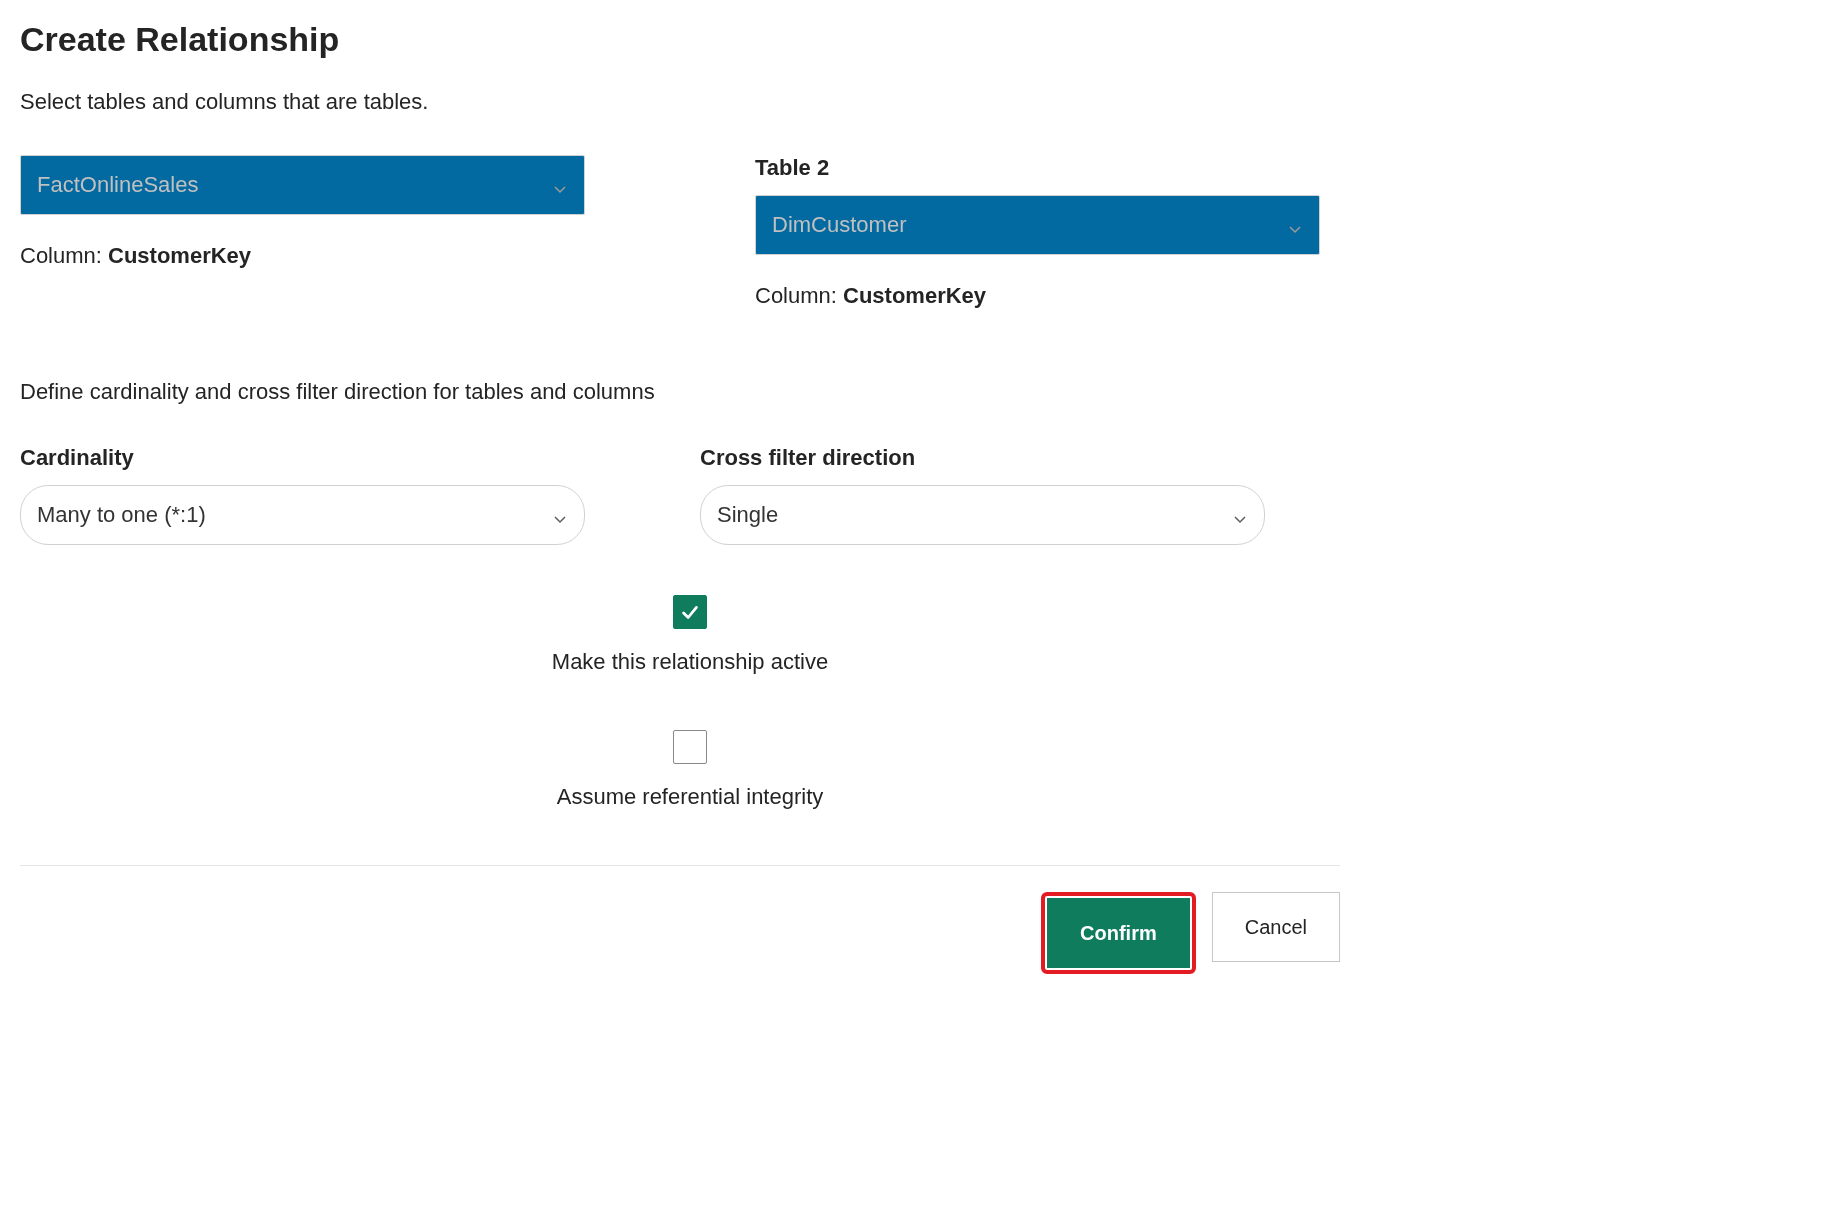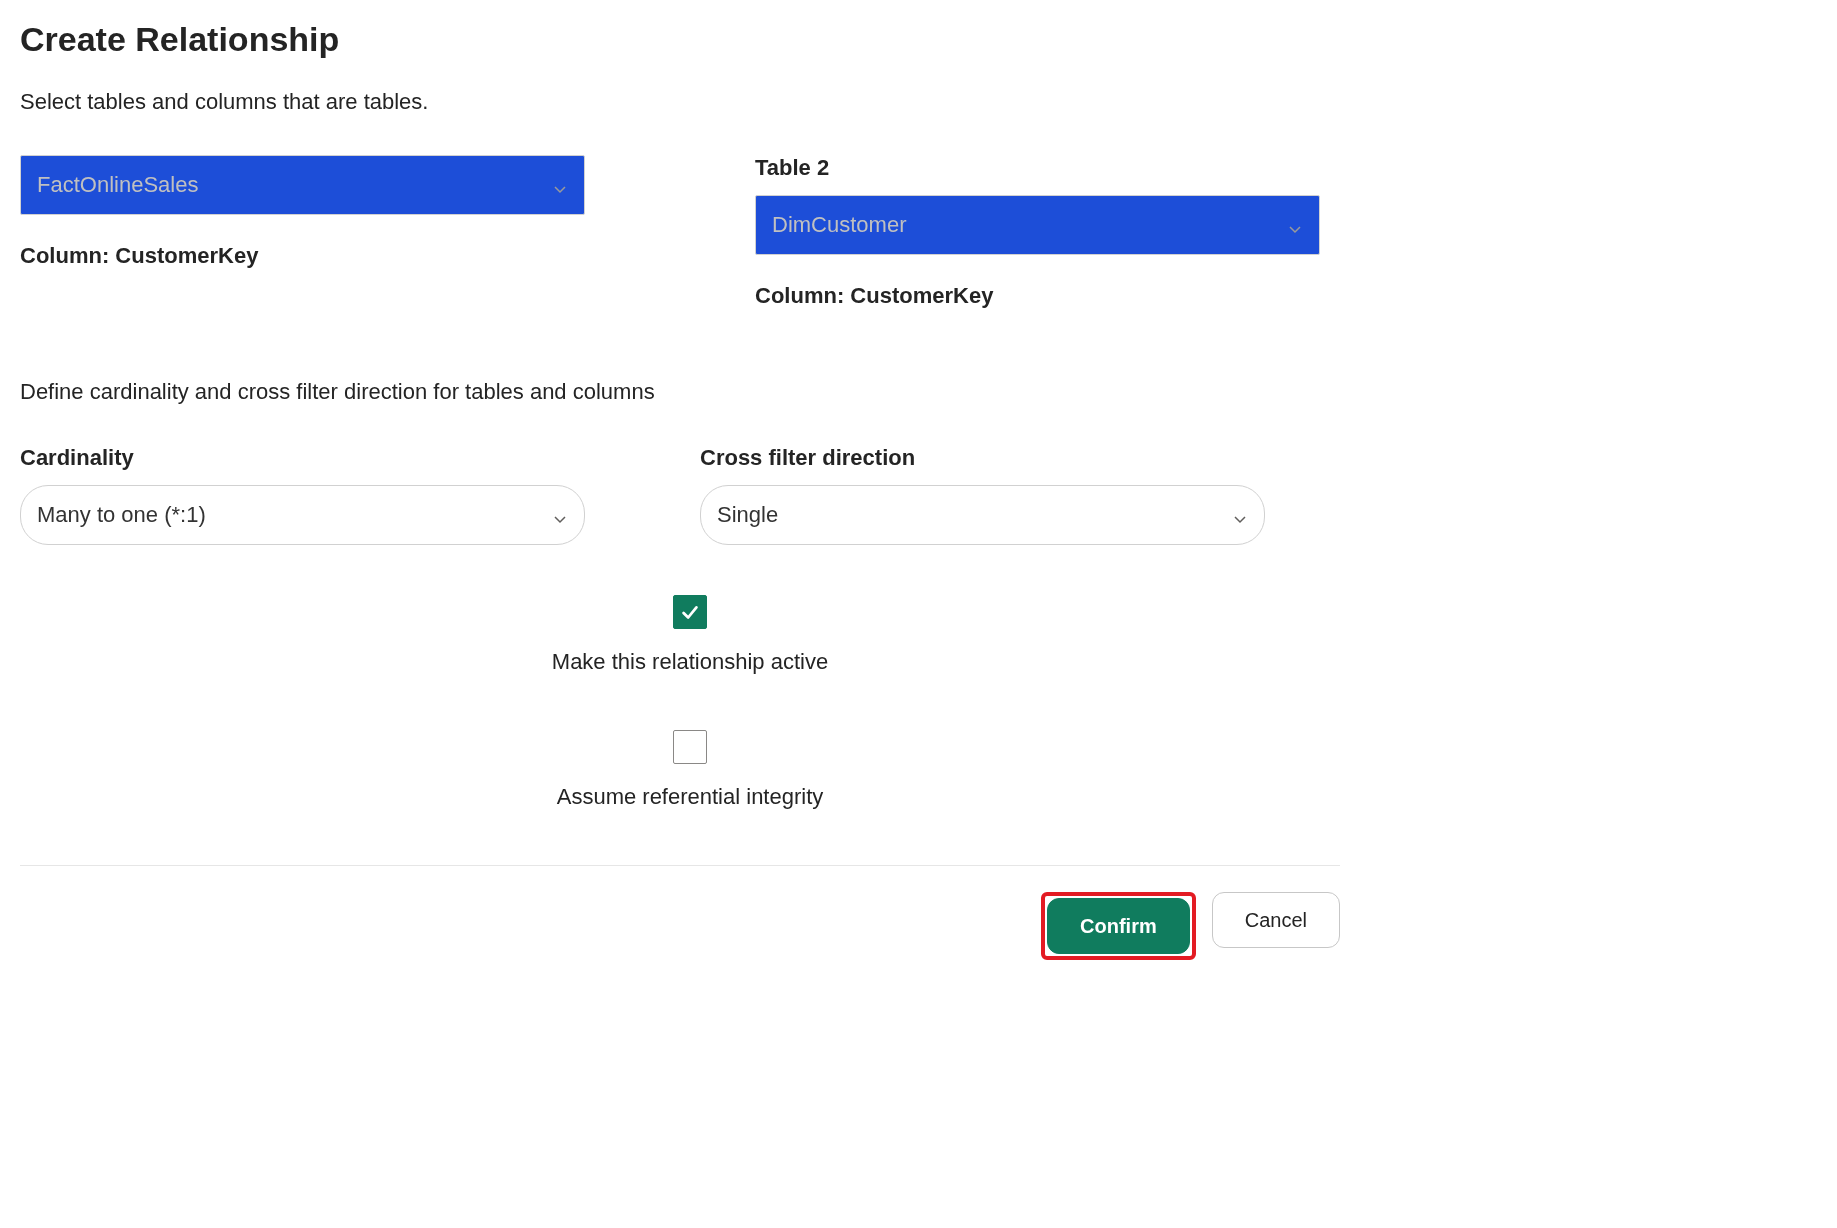--- a/index.html
+++ b/index.html
@@ -38,21 +38,21 @@
     .field-label {
       font-size: 22px;
       font-weight: 600;
       margin-bottom: 14px;
       display: block;
     }
     .select {
       width: 100%;
       height: 60px;
       border: 1px solid #d1d1d1;
-      background: #1d4ed8;
+      background: #0369a1;
       display: flex;
       align-items: center;
       justify-content: space-between;
       padding: 0 16px;
       font-size: 22px;
       color: #c0c0c0;
       cursor: pointer;
       border-radius: 2px;
     }
     .select.active {
@@ -73,21 +73,21 @@
       stroke-width: 1.5;
     }
     .select.active .chevron svg {
       stroke: #605e5c;
     }
     .column-line {
       font-size: 22px;
       margin-top: 28px;
     }
     .column-line .col-label {
-      font-weight: 700;
+      font-weight: 400;
     }
     .column-line .col-value {
       font-weight: 700;
     }
     .cardinality-subtitle {
       font-size: 22px;
       font-weight: 400;
       margin-bottom: 40px;
     }
     .card-row {
@@ -135,24 +135,24 @@
       cursor: pointer;
     }
     .footer {
       border-top: 1px solid #e6e6e6;
       padding-top: 26px;
       display: flex;
       justify-content: flex-end;
       gap: 16px;
     }
     .btn {
-      height: 56px;
+      height: 70px;
       padding: 0 32px;
       font-size: 20px;
-      border-radius: 12px;
+      border-radius: 0;
       cursor: pointer;
       border: 1px solid #c7c7c7;
       background: #ffffff;
       color: #242424;
       display: flex;
       align-items: center;
       justify-content: center;
     }
     .btn.primary {
       background: #107c5e;

